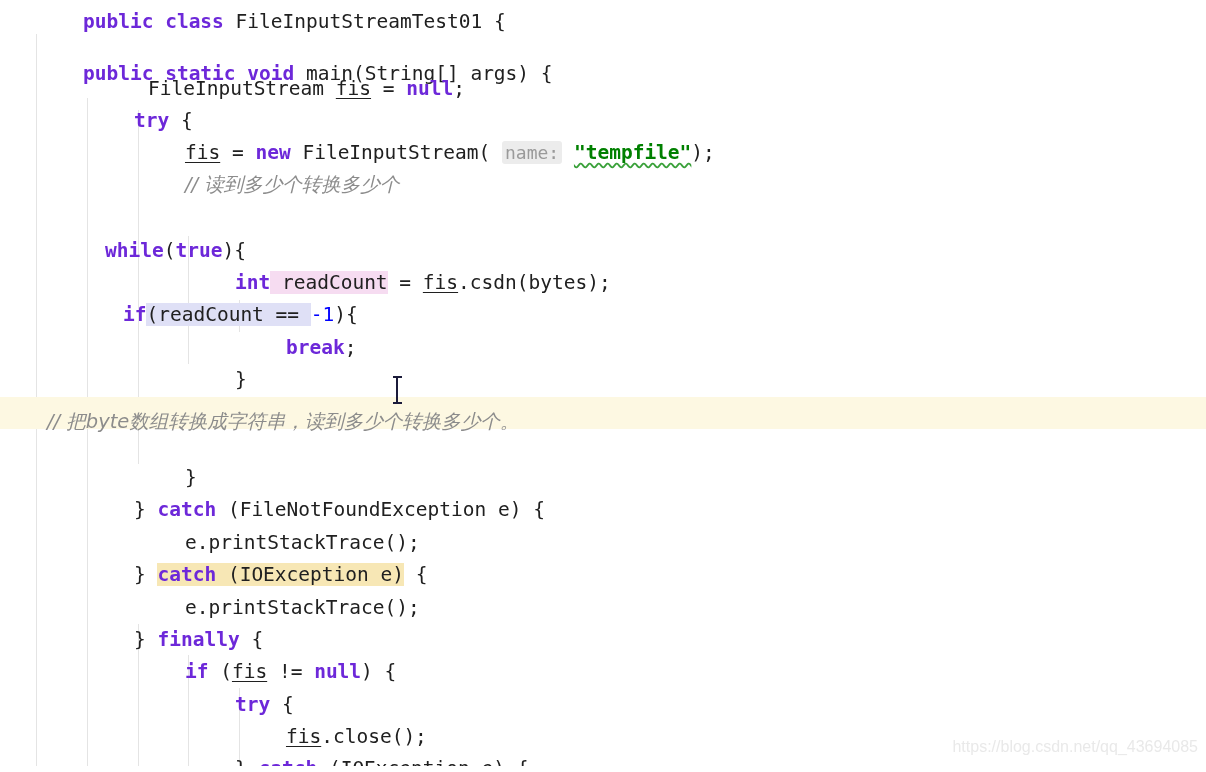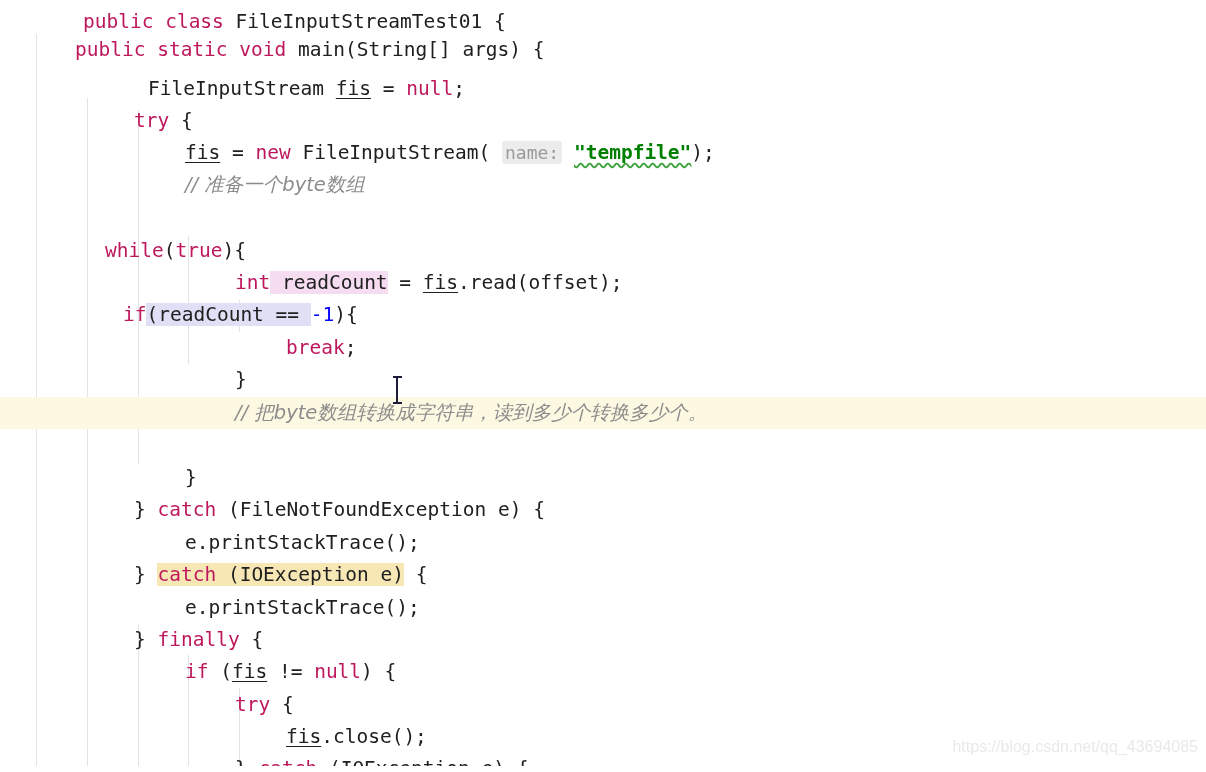--- a/index.html
+++ b/index.html
@@ -46,21 +46,21 @@
   .caret-line-bg {
     position: absolute;
     left: 0;
     width: 1206px;
     height: 32px;
     background: #fdf8e2;
     z-index: 0;
   }
 
   
-  .kw       { color: #be185d; font-weight: normal; }
+  .kw       { color: #6d28d9; font-weight: bold; }
   .plain    { color: #202020; }
   .num      { color: #0000ff; }
   .str      { color: #008000; font-weight: bold; }
   .comment  { color: #8c8c8c; font-style: italic; }
   .field    { color: #660099; font-style: italic; font-weight: bold; }
   .localvar { color: #202020; text-decoration: underline; text-underline-offset: 3px; }
 
   .hint {
     color: #9a9a9a;
     background: #ececec;
@@ -133,62 +133,62 @@
   <div class="guide" style="left:188px; top:655px; height:117px;"></div>
   <div class="guide" style="left:239px; top:300px; height:32px;"></div>
   <div class="guide" style="left:239px; top:688px; height:84px;"></div>
 
   <div class="caret-line-bg" style="top:397px;"></div>
 
   <div class="line" style="top:-26px; padding-left:36px;">
     <span class="txt"><span class="kw">public class</span><span class="plain"> FileInputStreamTest01 {</span></span>
   </div>
 
-  <div class="line" style="top:2px; padding-left:28px;">
+  <div class="line" style="top:26px; padding-left:36px;">
     <span class="txt"><span class="kw">public static void </span><span class="plain">main(String[] args) {</span></span>
   </div>
 
   <div class="line" style="top:41px; padding-left:87px;margin-left:14px;">
     <span class="txt"><span class="plain">FileInputStream </span><span class="localvar">fis</span><span class="plain"> = </span><span class="kw">null</span><span class="plain">;</span></span>
   </div>
 
   <div class="line" style="top:73px; padding-left:87px;">
     <span class="txt"><span class="kw">try</span><span class="plain"> {</span></span>
   </div>
 
   <div class="line" style="top:105px; padding-left:138px;">
     <span class="txt"><span class="localvar">fis</span><span class="plain"> = </span><span class="kw">new</span><span class="plain"> FileInputStream( </span><span class="hint">name:</span><span class="plain"> </span><span class="str typo">"tempfile"</span><span class="plain">);</span></span>
   </div>
 
   <div class="line" style="top:137px; padding-left:138px;">
-    <span class="txt"><span class="comment" style="font-family:'DejaVu Sans',sans-serif;">// 准备一个byte数组</span></span>
+    <span class="txt"><span class="comment" style="font-family:'DejaVu Sans',sans-serif;">// 读到多少个转换多少个</span></span>
   </div>
 
 
   <div class="line" style="top:203px; padding-left:58px;">
     <span class="txt"><span class="kw">while</span><span class="plain">(</span><span class="kw">true</span><span class="plain">){</span></span>
   </div>
 
   <div class="line" style="top:235px; padding-left:188px;">
-    <span class="txt"><span class="kw">int</span><span class="hl-write"> </span><span class="plain hl-write">readCount</span><span class="plain"> = </span><span class="localvar">fis</span><span class="plain">.read(offset);</span></span>
+    <span class="txt"><span class="kw">int</span><span class="hl-write"> </span><span class="plain hl-write">readCount</span><span class="plain"> = </span><span class="localvar">fis</span><span class="plain">.csdn(bytes);</span></span>
   </div>
 
   <div class="line" style="top:267px; padding-left:76px;">
     <span class="txt"><span class="kw">if</span><span class="plain hl-read">(</span><span class="plain hl-read">readCount</span><span class="plain hl-read"> == </span><span class="num">-1</span><span class="plain">){</span></span>
   </div>
 
   <div class="line" style="top:300px; padding-left:239px;">
     <span class="txt"><span class="kw">break</span><span class="plain">;</span></span>
   </div>
 
   <div class="line" style="top:332px; padding-left:188px;">
     <span class="txt"><span class="plain">}</span></span>
   </div>
 
-  <div class="line" style="top:365px; padding-left:188px;">
+  <div class="line" style="top:374px; ">
     <span class="txt"><span class="comment" style="font-family:'DejaVu Sans',sans-serif;">// 把byte数组转换成字符串，读到多少个转换多少个。</span></span>
   </div>
 
 
   <div class="line" style="top:430px; padding-left:138px;">
     <span class="txt"><span class="plain">}</span></span>
   </div>
 
   <div class="line" style="top:462px; padding-left:87px;">
     <span class="txt"><span class="plain">} </span><span class="kw">catch</span><span class="plain"> (FileNotFoundException e) {</span></span>

